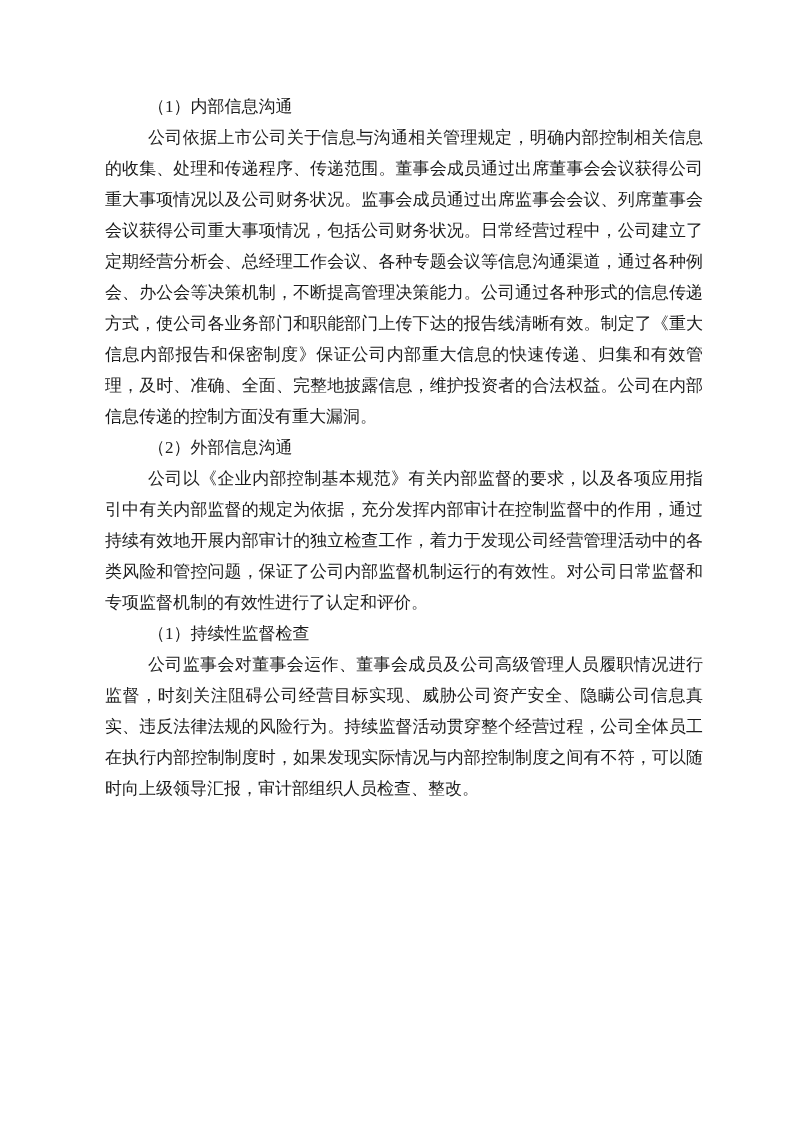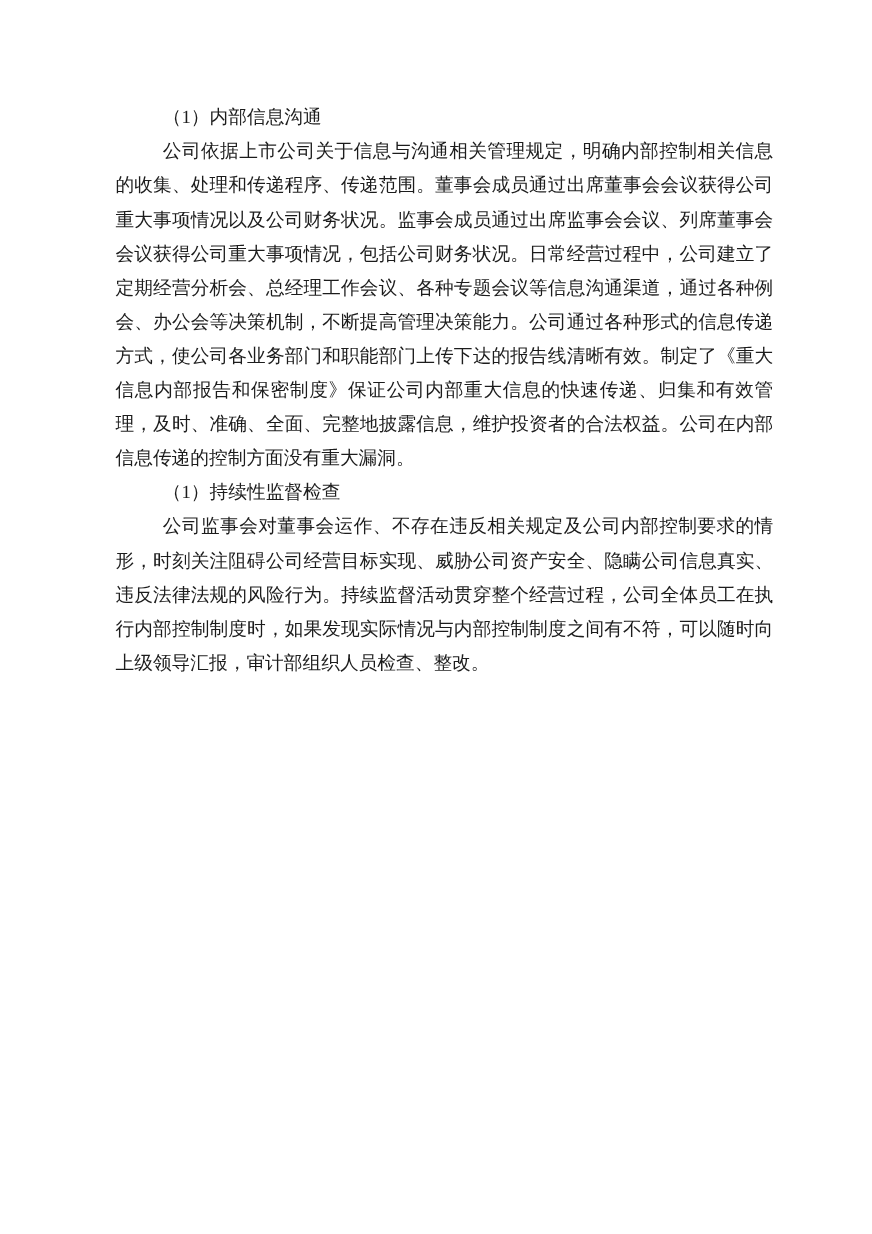--- a/index.html
+++ b/index.html
@@ -42,16 +42,18 @@
     text-align: left;
   }
 </style>
 </head>
 <body>
 
 <main class="page">
   <section class="content">
     <p class="para heading">（1）内部信息沟通</p>
     <p class="para">公司依据上市公司关于信息与沟通相关管理规定，明确内部控制相关信息的收集、处理和传递程序、传递范围。董事会成员通过出席董事会会议获得公司重大事项情况以及公司财务状况。监事会成员通过出席监事会会议、列席董事会会议获得公司重大事项情况，包括公司财务状况。日常经营过程中，公司建立了定期经营分析会、总经理工作会议、各种专题会议等信息沟通渠道，通过各种例会、办公会等决策机制，不断提高管理决策能力。公司通过各种形式的信息传递方式，使公司各业务部门和职能部门上传下达的报告线清晰有效。制定了《重大信息内部报告和保密制度》保证公司内部重大信息的快速传递、归集和有效管理，及时、准确、全面、完整地披露信息，维护投资者的合法权益。公司在内部信息传递的控制方面没有重大漏洞。</p>
+    <p class="para heading">（2）外部信息沟通</p>
+    <p class="para">公司以《企业内部控制基本规范》有关内部监督的要求，以及各项应用指引中有关内部监督的规定为依据，充分发挥内部审计在控制监督中的作用，通过持续有效地开展内部审计的独立检查工作，着力于发现公司经营管理活动中的各类风险和管控问题，保证了公司内部监督机制运行的有效性。对公司日常监督和专项监督机制的有效性进行了认定和评价。</p>
     <p class="para heading">（1）持续性监督检查</p>
-    <p class="para">公司监事会对董事会运作、不存在违反相关规定及公司内部控制要求的情形，时刻关注阻碍公司经营目标实现、威胁公司资产安全、隐瞒公司信息真实、违反法律法规的风险行为。持续监督活动贯穿整个经营过程，公司全体员工在执行内部控制制度时，如果发现实际情况与内部控制制度之间有不符，可以随时向上级领导汇报，审计部组织人员检查、整改。</p>
+    <p class="para">公司监事会对董事会运作、董事会成员及公司高级管理人员履职情况进行监督，时刻关注阻碍公司经营目标实现、威胁公司资产安全、隐瞒公司信息真实、违反法律法规的风险行为。持续监督活动贯穿整个经营过程，公司全体员工在执行内部控制制度时，如果发现实际情况与内部控制制度之间有不符，可以随时向上级领导汇报，审计部组织人员检查、整改。</p>
   </section>
 </main>
 
 </body></html>

